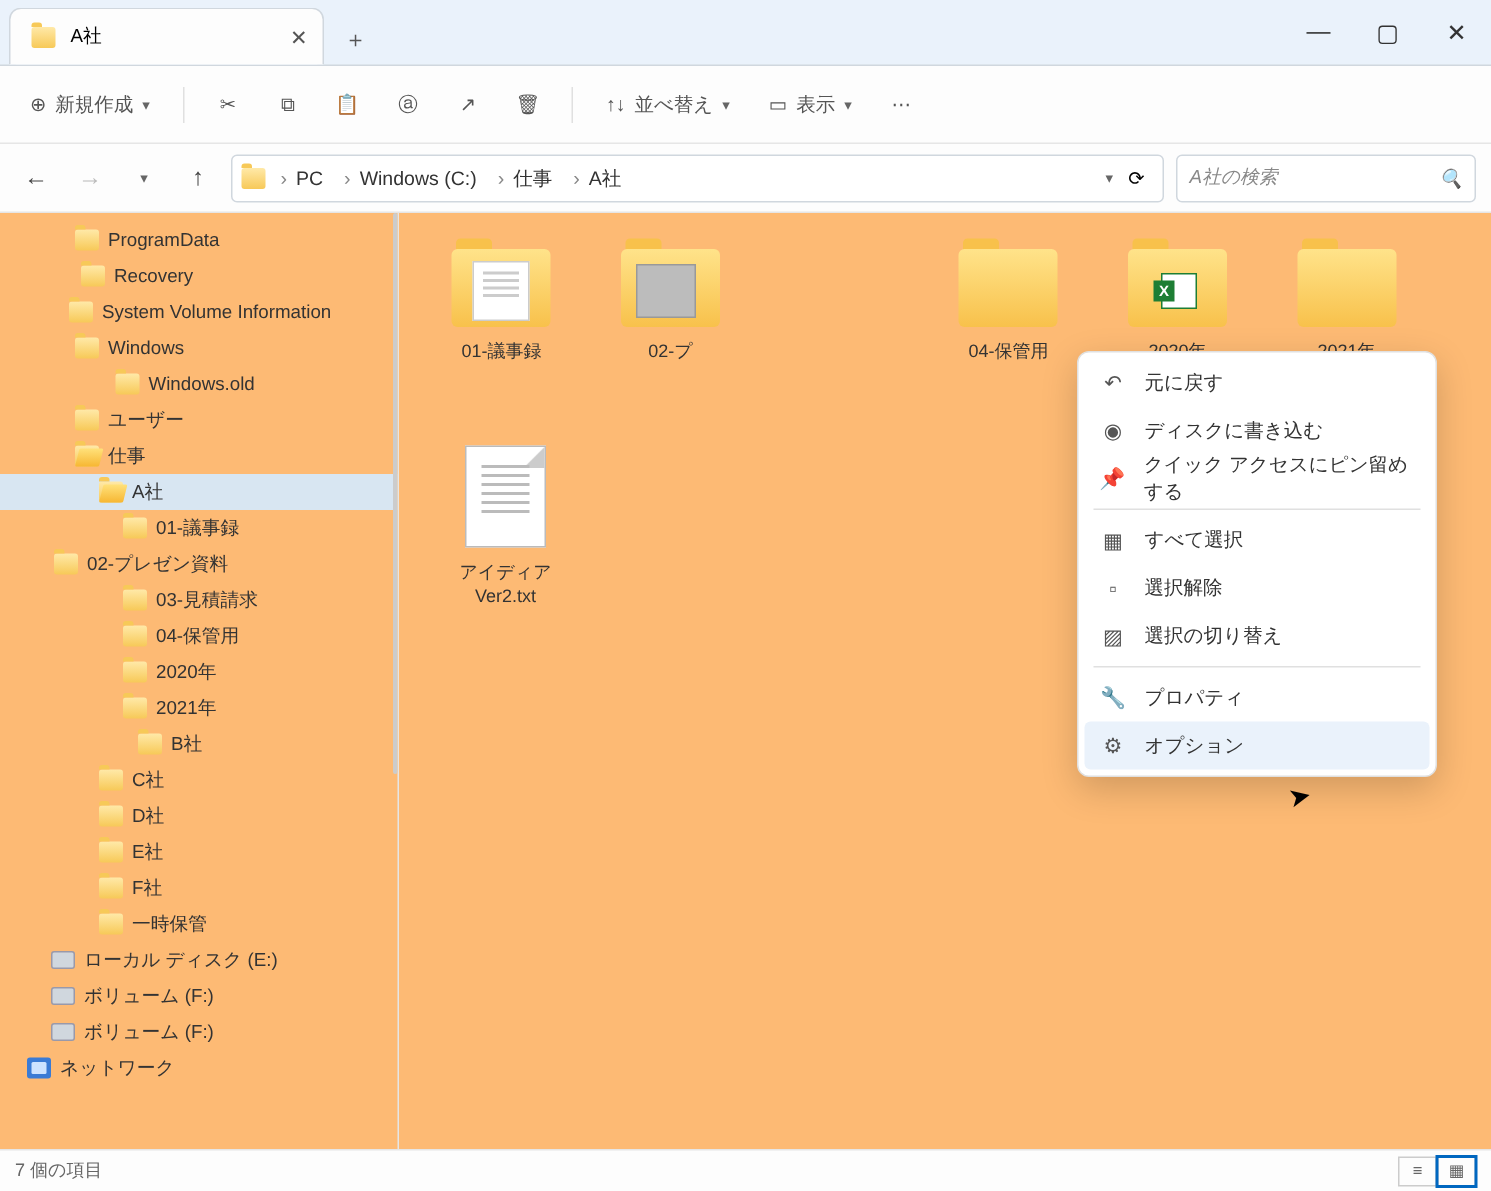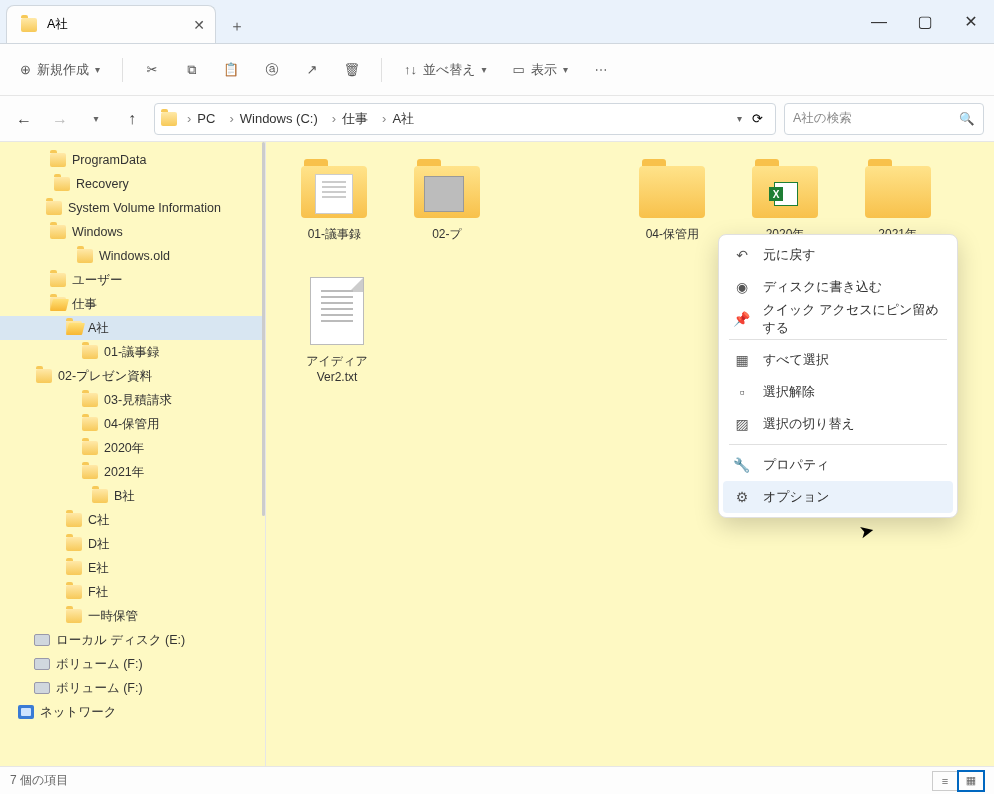--- a/index.html
+++ b/index.html
@@ -21,24 +21,24 @@
   .chevdown { font-size: 10px; color: #666; }
 
   
   .navbar { height: 46px; background: #fdfdfd; display: flex; align-items: center; padding: 4px 10px; gap: 8px; border-bottom: 1px solid #e6e6e6; }
   .navbtn { width: 28px; height: 28px; display: flex; align-items: center; justify-content: center; color: #444; border-radius:4px;}
   .navbtn.disabled { color: #bbb; }
   .addr { flex: 1; height: 32px; border: 1px solid #d0d7de; border-radius: 4px; display: flex; align-items: center; padding: 0 6px; gap: 4px; font-size: 13px; background:#fff;}
   .crumb { display: flex; align-items: center; gap: 4px; color: #333; padding: 0 4px; }
   .crumb .sepg { color: #888; padding: 0 2px; }
   .addr-right { margin-left: auto; display: flex; align-items: center; gap: 4px; }
-  .searchbox { width: 200px; height: 32px; border: 1px solid #d0d7de; border-radius: 4px; display: flex; align-items: center; padding: 0 8px; justify-content: space-between; font-size: 12.5px; color: #888; background:#fff;}
-
-  
-  .main { display: flex; height: calc(100% - 44px - 52px - 46px - 28px); background: #fef9c3; }
+  .searchbox { width: 200px; height: 32px; border: 1px solid #d0d7de; border-radius: 4px; display: flex; align-items: center; padding: 0 8px; justify-content: space-between; font-size: 12.5px; color: #888; background:#fff;font-style:italic;}
+
+  
+  .main { display: flex; height: calc(100% - 44px - 52px - 46px - 28px); background: #fdba74; }
   .tree { width: 266px; overflow-y: auto; font-size: 12.5px; color: #333; padding: 6px 0; border-right: 1px solid #e6e6e6; position: relative; }
   .tree .scrollhint { position: absolute; right: 0; top: 0; bottom: 40%; width: 3px; background: #ccc; border-radius: 2px; }
   .node { height: 24px; display: flex; align-items: center; gap: 6px; padding-right: 4px; }
   .node.sel { background: #d8e6f2; }
   .ficon { width: 16px; height: 14px; background: linear-gradient(#ffe9a8,#f7c958); border-radius: 2px; position: relative; }
   .ficon::before { content:""; position:absolute; top:-3px; left:0; width:7px; height:3px; background:#f7c958; border-radius:2px 2px 0 0;}
   .ficon.open::after { content:""; position:absolute; inset:2px 0 0 0; background:linear-gradient(#ffe17a,#f7b733); transform:skewX(-14deg); transform-origin:bottom left; border-radius:1px;}
   .driveicon { width:16px; height:12px; background:#d0d7de; border:1px solid #99a; border-radius:2px;}
   .neticon { width:16px; height:14px; background:#3a7bd5; border-radius:2px; position:relative;}
   .neticon::after{content:"";position:absolute;inset:3px;background:#cde3ff;border-radius:1px;}
@@ -291,21 +291,21 @@
             <div class="bigfolder">
               <div class="thumb-excel"></div>
             </div>
             <span>2020年</span>
           </div>
           <div class="tile">
             <div class="bigfolder"></div>
             <span>2021年</span>
           </div>
         </div>
-        <div style="display: flex; margin-top: 6px;">
+        <div style="display: flex; margin-top: 26px;">
           <div class="tile">
             <div class="txtfile"></div>
             <span>アイディアVer2.txt</span>
           </div>
         </div>
       </div>
 
     <div class="ctxmenu" id="ctx">
         <div class="ctxitem">
           <span class="cicon">↶</span>

